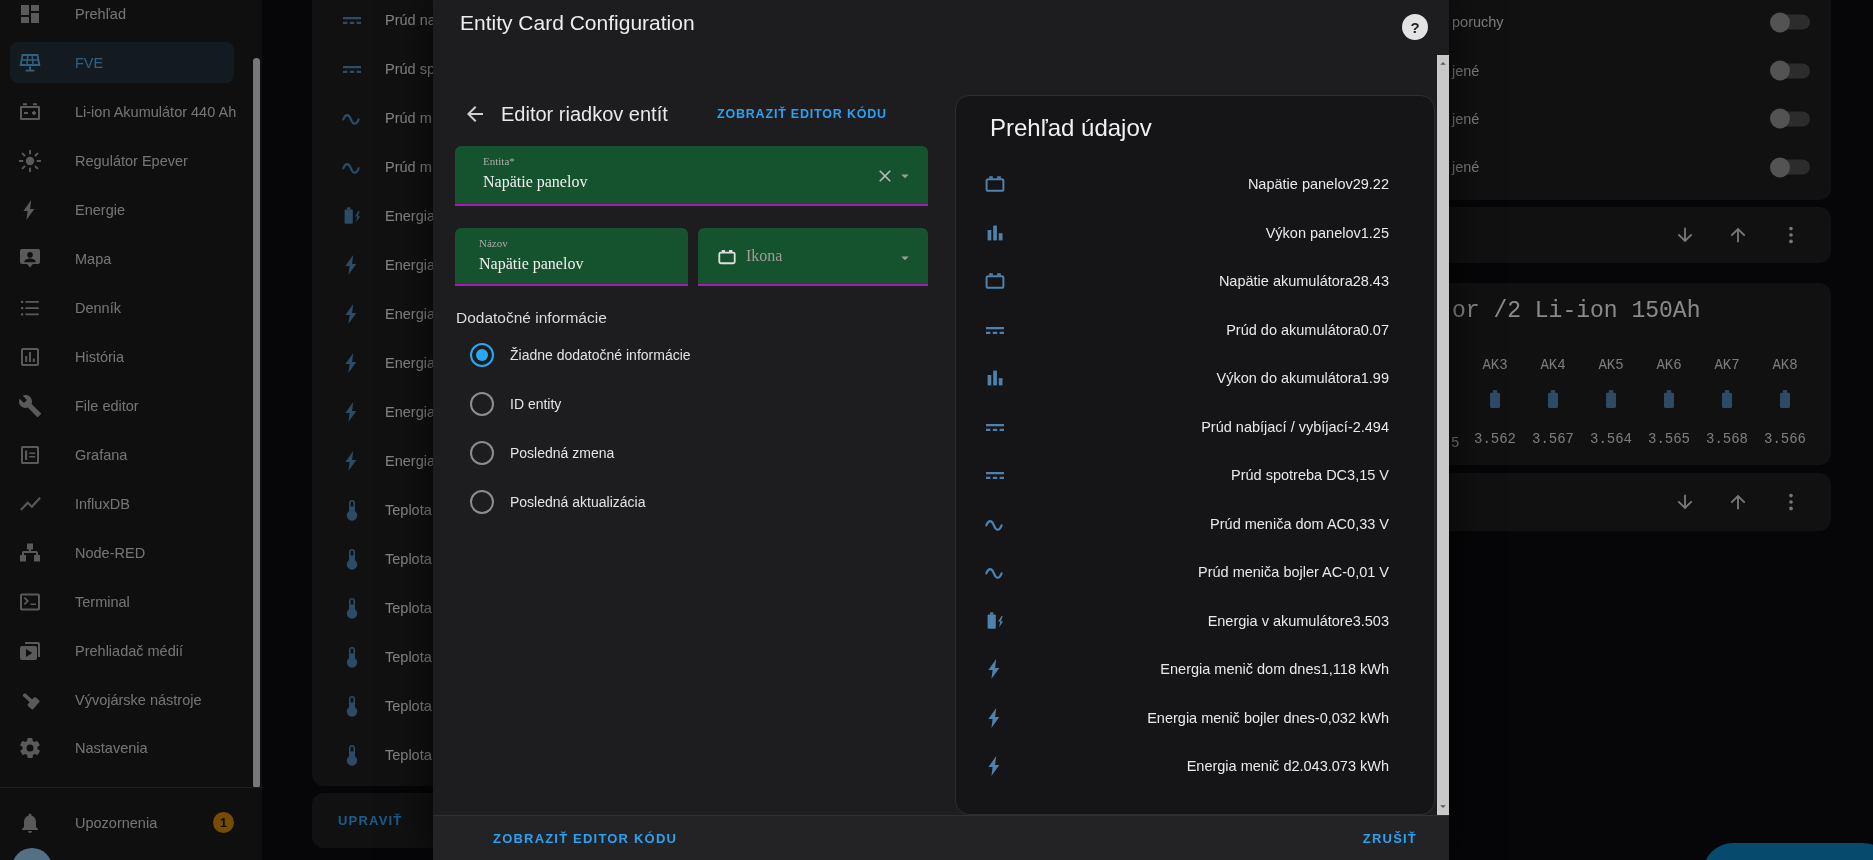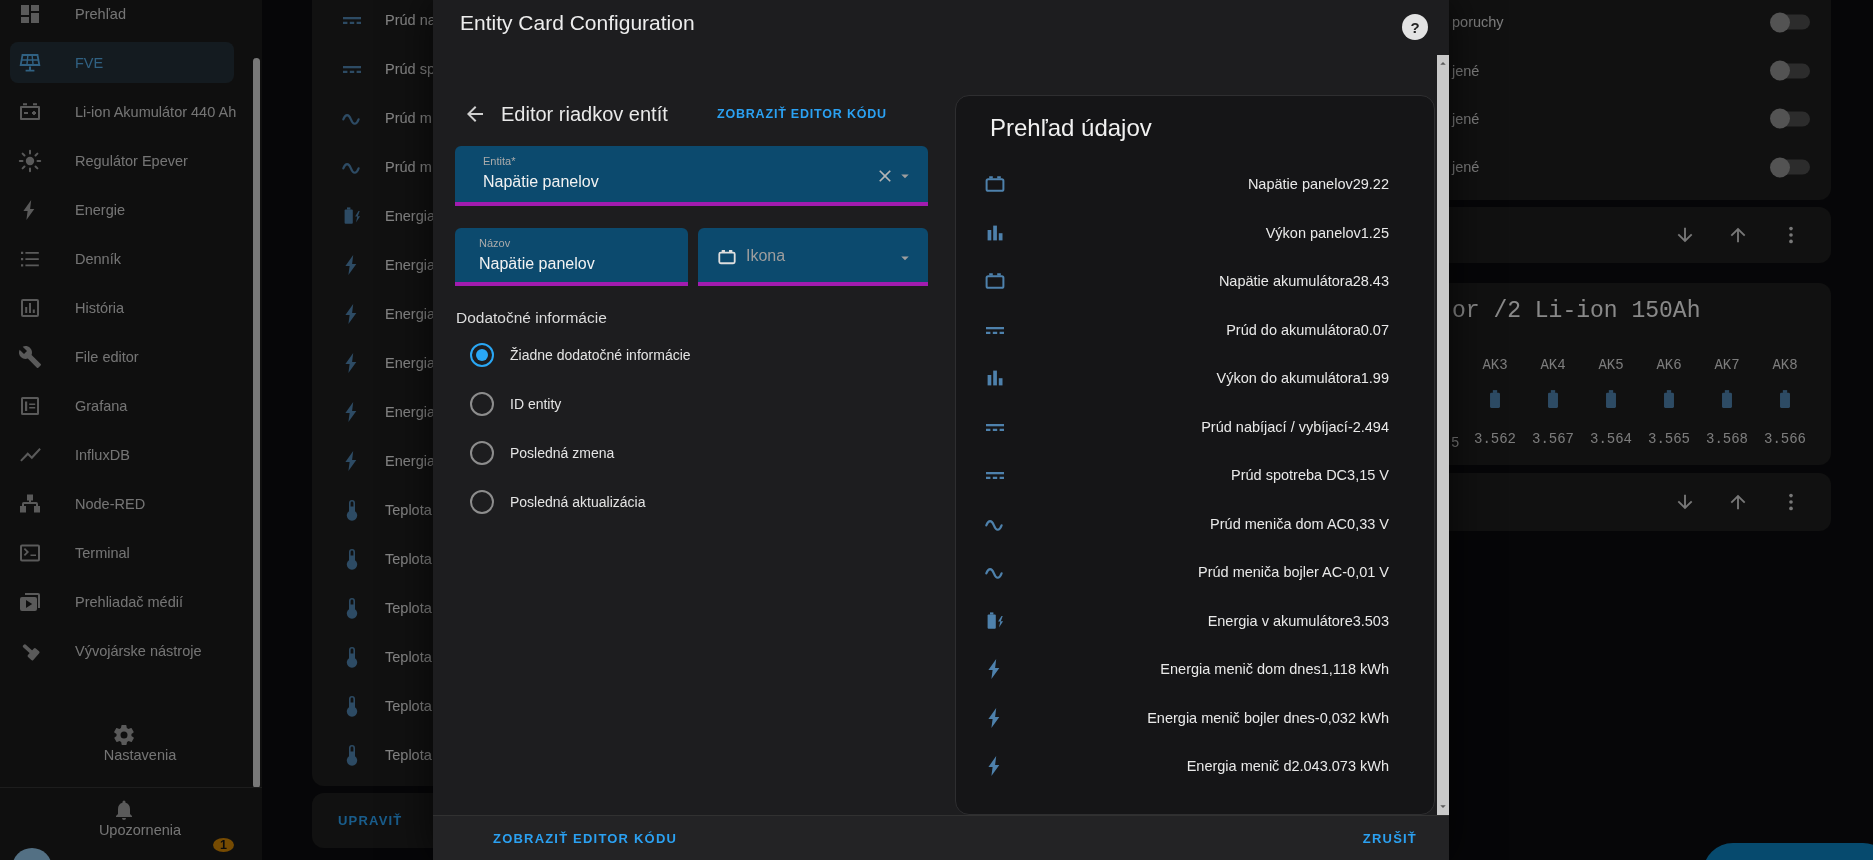--- a/index.html
+++ b/index.html
@@ -11,21 +11,21 @@
   
   .sidebar{position:absolute;left:0;top:0;width:262px;height:860px;background:#1b1b1b;}
   #sidebar-items{position:absolute;left:0;top:-11px;width:262px;}
   .sb-item{position:relative;height:49px;display:flex;align-items:center;padding-left:18px;
            color:#c9c9c9;font-size:14.5px;font-weight:500;box-sizing:border-box;}
   .sb-item .icon{width:24px;height:24px;color:#9b9b9b;margin-right:33px;position:relative;z-index:1;}
   .sb-label{white-space:nowrap;position:relative;z-index:1;}
   .sb-item.active::before{content:'';position:absolute;left:10px;right:28px;top:4px;bottom:4px;
            background:rgba(84,167,224,.14);border-radius:8px;}
   .sb-item.active .icon,.sb-item.active .sb-label{color:#54a7e0;}
-  .sb-item.abs{position:absolute;width:262px;flex-direction:column;}
+  .sb-item.abs{position:absolute;width:262px;}
   .badge{margin-left:auto;margin-right:28px;width:21px;height:21px;border-radius:50%;background:#cc8104;
          color:#141414;font-size:12.5px;font-weight:700;display:flex;align-items:center;justify-content:center;z-index:1;}
   .sb-divider{position:absolute;left:0;top:787px;width:262px;height:1px;background:#323232;}
   .sb-scroll{position:absolute;left:253px;top:58px;width:7px;height:730px;background:#cfcfcf;border-radius:4px;}
   .avatar{position:absolute;left:12px;top:848px;width:40px;height:40px;border-radius:50%;background:#8fc1e3;}
 
   
   .mid-card{position:absolute;left:312px;top:-14px;width:210px;height:800px;background:#1e1e1e;border-radius:12px;overflow:hidden;}
   #mid-rows{position:absolute;left:0;top:9px;width:100%;}
   .mid-row{height:49px;display:flex;align-items:center;padding-left:28px;box-sizing:border-box;}
@@ -63,21 +63,21 @@
   .dialog{position:absolute;left:433px;top:0;width:1016px;height:860px;background:#1d1d1f;z-index:10;
           box-shadow:0 0 40px rgba(0,0,0,.7);text-align:right;}
   .dlg-title{position:absolute;left:27px;top:11px;font-size:21px;color:#ededed;}
   .dlg-help{position:absolute;left:969px;top:14px;width:26px;height:26px;border-radius:50%;background:#e3e3e3;
             color:#222;font-weight:700;font-size:15px;display:flex;align-items:center;justify-content:center;}
   .ed-head{position:absolute;left:30px;top:100px;height:28px;display:flex;align-items:center;}
   .ed-head .icon{width:24px;height:24px;color:#cfcfcf;margin-right:14px;}
   .ed-title{font-size:20px;color:#e9e9e9;}
   .show-code-top{position:absolute;left:284px;top:107px;font-size:12.5px;font-weight:700;letter-spacing:.8px;color:#2ba1f2;}
 
-  .field{position:absolute;background:#0c4a6e;border-radius:6px 6px 0 0;border-bottom:4px solid #a21caf;box-sizing:border-box;}
+  .field{position:absolute;background:#14532d;border-radius:6px 6px 0 0;border-bottom:2px solid #a21caf;box-sizing:border-box;font-family:Liberation Serif, serif;}
   .f-entity{left:22px;top:146px;width:473px;height:60px;}
   .f-name{left:22px;top:228px;width:233px;height:58px;}
   .f-iconsel{left:265px;top:228px;width:230px;height:58px;}
   .f-label{position:absolute;left:28px;top:9px;font-size:11px;color:#ababab;}
   .f-name .f-label{left:24px;}
   .f-value{position:absolute;left:28px;top:27px;font-size:16px;color:#f2f2f2;white-space:nowrap;}
   .f-name .f-value{left:24px;}
   .close-x{position:absolute;right:33px;top:20px;width:20px;height:20px;color:#b5b5b5;}
   .dd{position:absolute;right:14px;top:21px;width:18px;height:18px;color:#9e9e9e;}
   .f-iconsel .ficon{position:absolute;left:18px;top:18px;width:22px;height:22px;color:#dedede;}
@@ -153,20 +153,28 @@
           <span class="icon">
             <svg viewBox="0 0 24 24" fill="currentColor">
               <path d="M13.2 2 5.4 13.1h4.2L8.4 22l7.9-11.1h-4.2Z"></path>
             </svg>
           </span>
           <span class="sb-label">Energie</span>
         </div>
         <div class="sb-item">
           <span class="icon">
             <svg viewBox="0 0 24 24" fill="currentColor">
+              <path d="M4 2h16a2 2 0 0 1 2 2v11a2 2 0 0 1-2 2h-5.2L12 20.8 9.2 17H4a2 2 0 0 1-2-2V4a2 2 0 0 1 2-2Zm8 3.1a2.8 2.8 0 1 0 0 5.6 2.8 2.8 0 0 0 0-5.6ZM6.4 15.2h11.2v-.7c0-1.9-3.7-2.9-5.6-2.9s-5.6 1-5.6 2.9Z"></path>
+            </svg>
+          </span>
+          <span class="sb-label">Mapa</span>
+        </div>
+        <div class="sb-item">
+          <span class="icon">
+            <svg viewBox="0 0 24 24" fill="currentColor">
               <path d="M3 4.8h2.2V7H3Zm4.4.2h13.4v1.8H7.4ZM3 11h2.2v2.2H3Zm4.4.2h13.4V13H7.4ZM3 17.2h2.2v2.2H3Zm4.4.2h13.4v1.8H7.4Z"></path>
             </svg>
           </span>
           <span class="sb-label">Denník</span>
         </div>
         <div class="sb-item">
           <span class="icon">
             <svg viewBox="0 0 24 24" fill="currentColor">
               <path d="M5 3h14a2 2 0 0 1 2 2v14a2 2 0 0 1-2 2H5a2 2 0 0 1-2-2V5a2 2 0 0 1 2-2Zm0 2v14h14V5Zm2.2 6h2v6h-2Zm3.8-4h2v10h-2Zm3.8 6.5h2V17h-2Z"></path>
             </svg>

